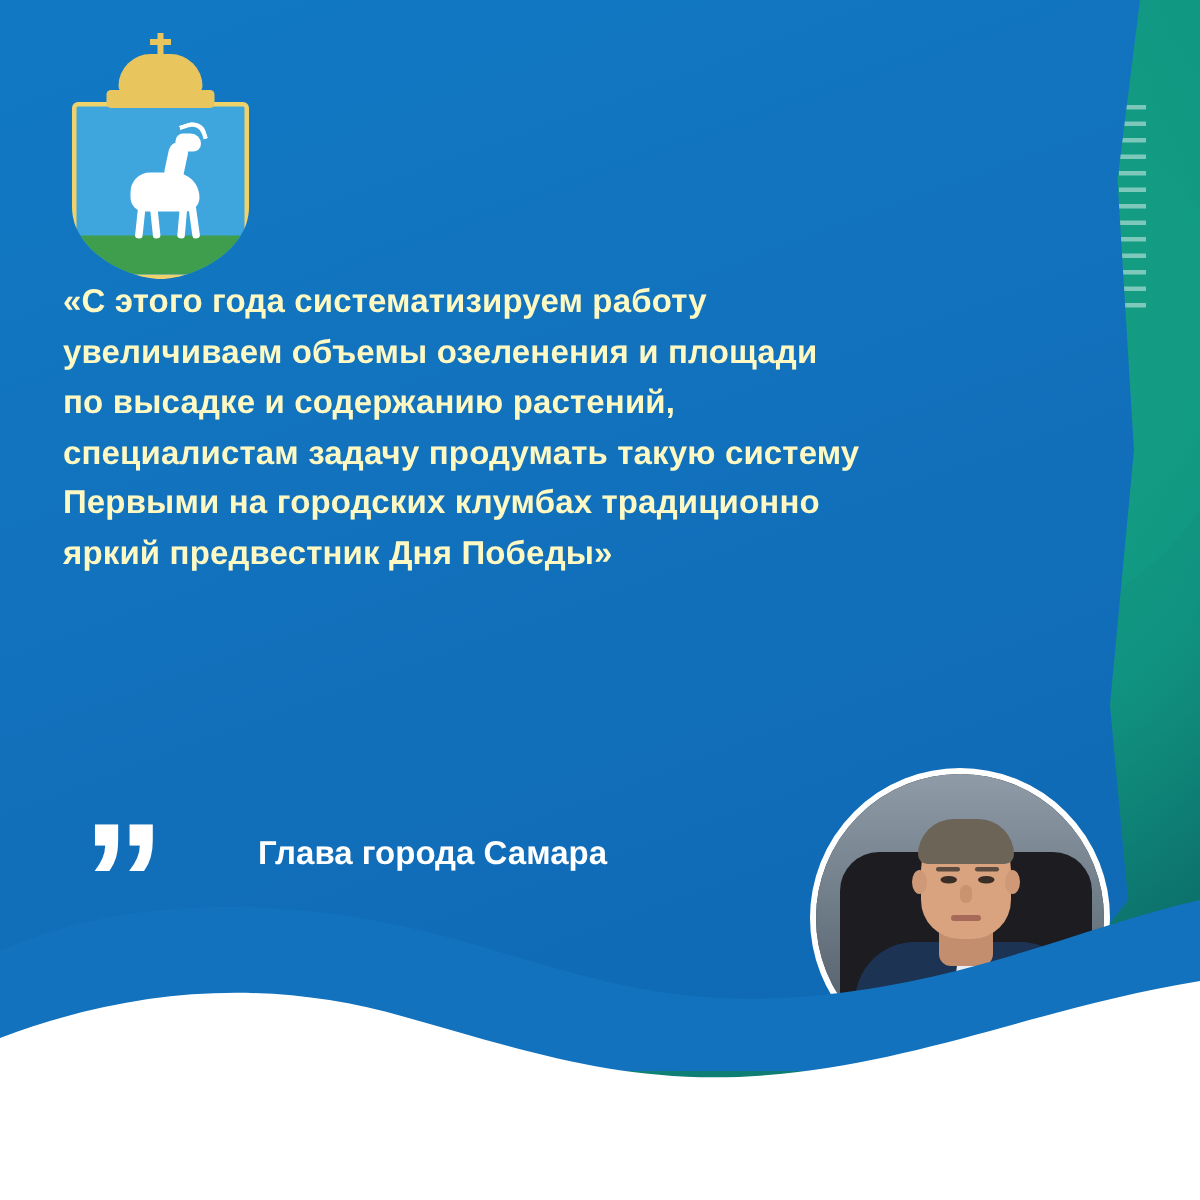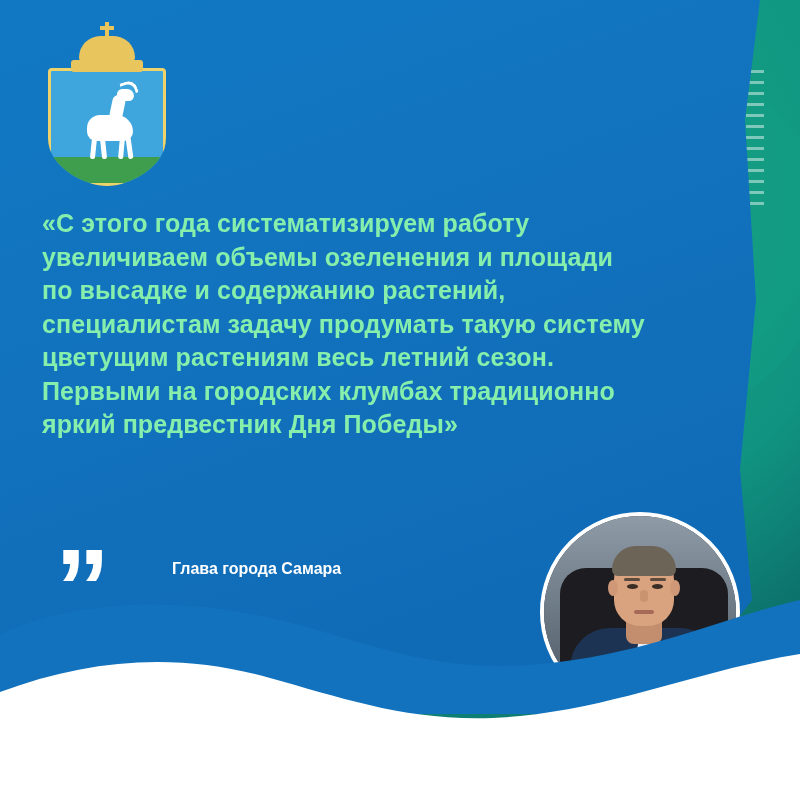--- a/index.html
+++ b/index.html
@@ -251,24 +251,24 @@
     left: -5px;
     top: 4px;
     width: 14px;
     height: 4px;
     background: #e9c55e;
   }
   
   .quote {
     position: absolute;
     left: 42px;
-    top: 207px;
+    top: 184px;
     width: 690px;
-    color: #86efac;
-    font-size: 25px;
+    color: #fef9c3;
+    font-size: 22px;
     line-height: 33.5px;
     font-weight: 700;
     letter-spacing: .1px;
   }
   .quote p { margin: 0; }
   
   .attrib-quote {
     position: absolute;
     left: 55px;
     top: 548px;
@@ -276,21 +276,21 @@
     font-size: 110px;
     line-height: 80px;
     font-weight: 700;
     color: #ffffff;
   }
   .attrib {
     position: absolute;
     left: 172px;
     top: 552px;
     color: #ffffff;
-    font-size: 16px;
+    font-size: 22px;
     line-height: 33px;
     font-weight: 700;
   }
   
   .portrait {
     position: absolute;
     left: 540px;
     top: 512px;
     width: 200px;
     height: 200px;
@@ -436,21 +436,20 @@
       <div class="crown-dome"></div>
       <div class="crown-band"></div>
     </div>
   </div>
 
   <div class="quote">
     <p>«С этого года систематизируем работу</p>
     <p>увеличиваем объемы озеленения и площади</p>
     <p>по высадке и содержанию растений,</p>
     <p>специалистам задачу продумать такую систему</p>
-    <p>цветущим растениям весь летний сезон.</p>
     <p>Первыми на городских клумбах традиционно</p>
     <p>яркий предвестник Дня Победы»</p>
   </div>
 
   <div class="attrib-quote">”</div>
   <div class="attrib">
     <div>Глава города Самара</div>
   </div>
 
   <div class="portrait">

